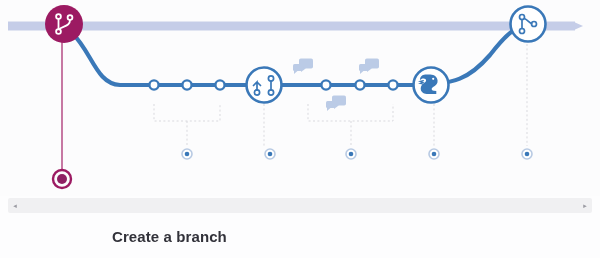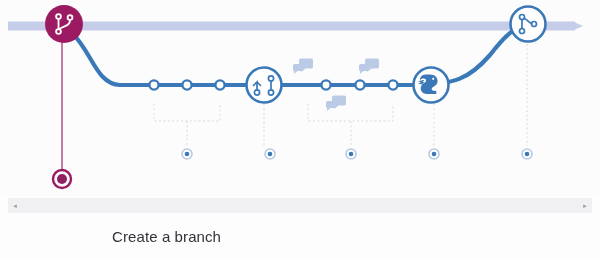--- a/index.html
+++ b/index.html
@@ -61,21 +61,21 @@
     flex: 1;
     height: 15px;
   }
 
   
   #caption {
     position: absolute;
     left: 112px;
     top: 228px;
     font-size: 15px;
-    font-weight: normal;
+    font-weight: bold;
     color: #32323a;
     letter-spacing: 0.1px;
     white-space: nowrap;
   }
 </style>
 </head>
 <body>
 
 <div id="app">
 

